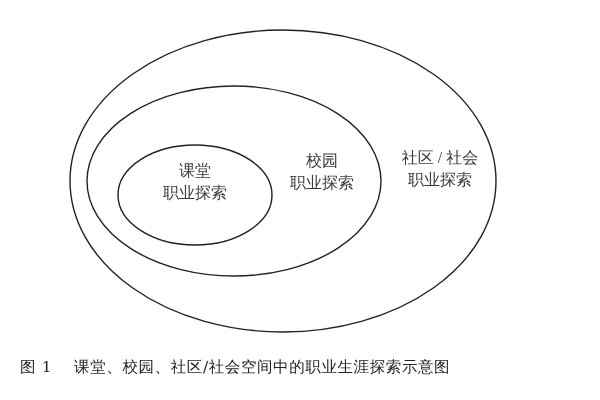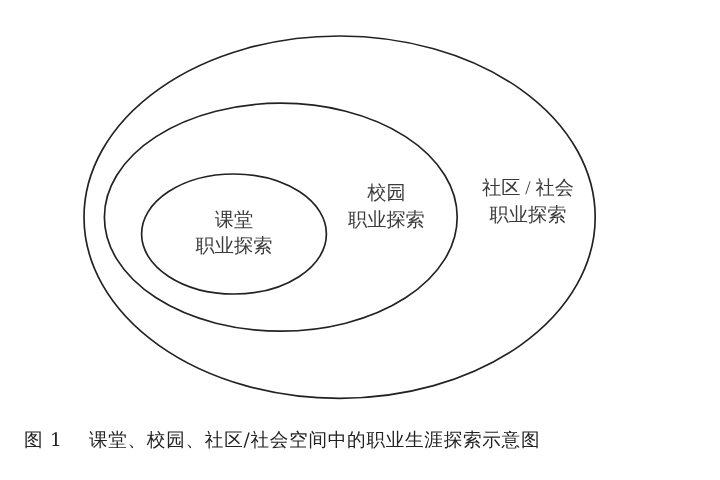--- a/index.html
+++ b/index.html
@@ -11,21 +11,21 @@
 </style>
 </head>
 <body>
 
 <svg class="diagram" width="600" height="345" viewBox="0 0 600 345">
   <ellipse cx="283" cy="181" rx="213" ry="151" fill="none" stroke="#222" stroke-width="1.4"></ellipse>
   <ellipse cx="234" cy="181" rx="147" ry="95" fill="none" stroke="#222" stroke-width="1.4"></ellipse>
   <ellipse cx="195" cy="195" rx="77" ry="50" fill="none" stroke="#222" stroke-width="1.4"></ellipse>
 </svg>
 
-<div class="lbl" style="left:145px; top:172px; width:100px;">
+<div class="lbl" style="left:145px; top:160px; width:100px;">
   <div>课堂</div>
   <div>职业探索</div>
 </div>
 
 <div class="lbl" style="left:272px; top:150px; width:100px;">
   <div>校园</div>
   <div>职业探索</div>
 </div>
 
 <div class="lbl" style="left:385px; top:147px; width:110px;font-family:Liberation Serif, serif;">

